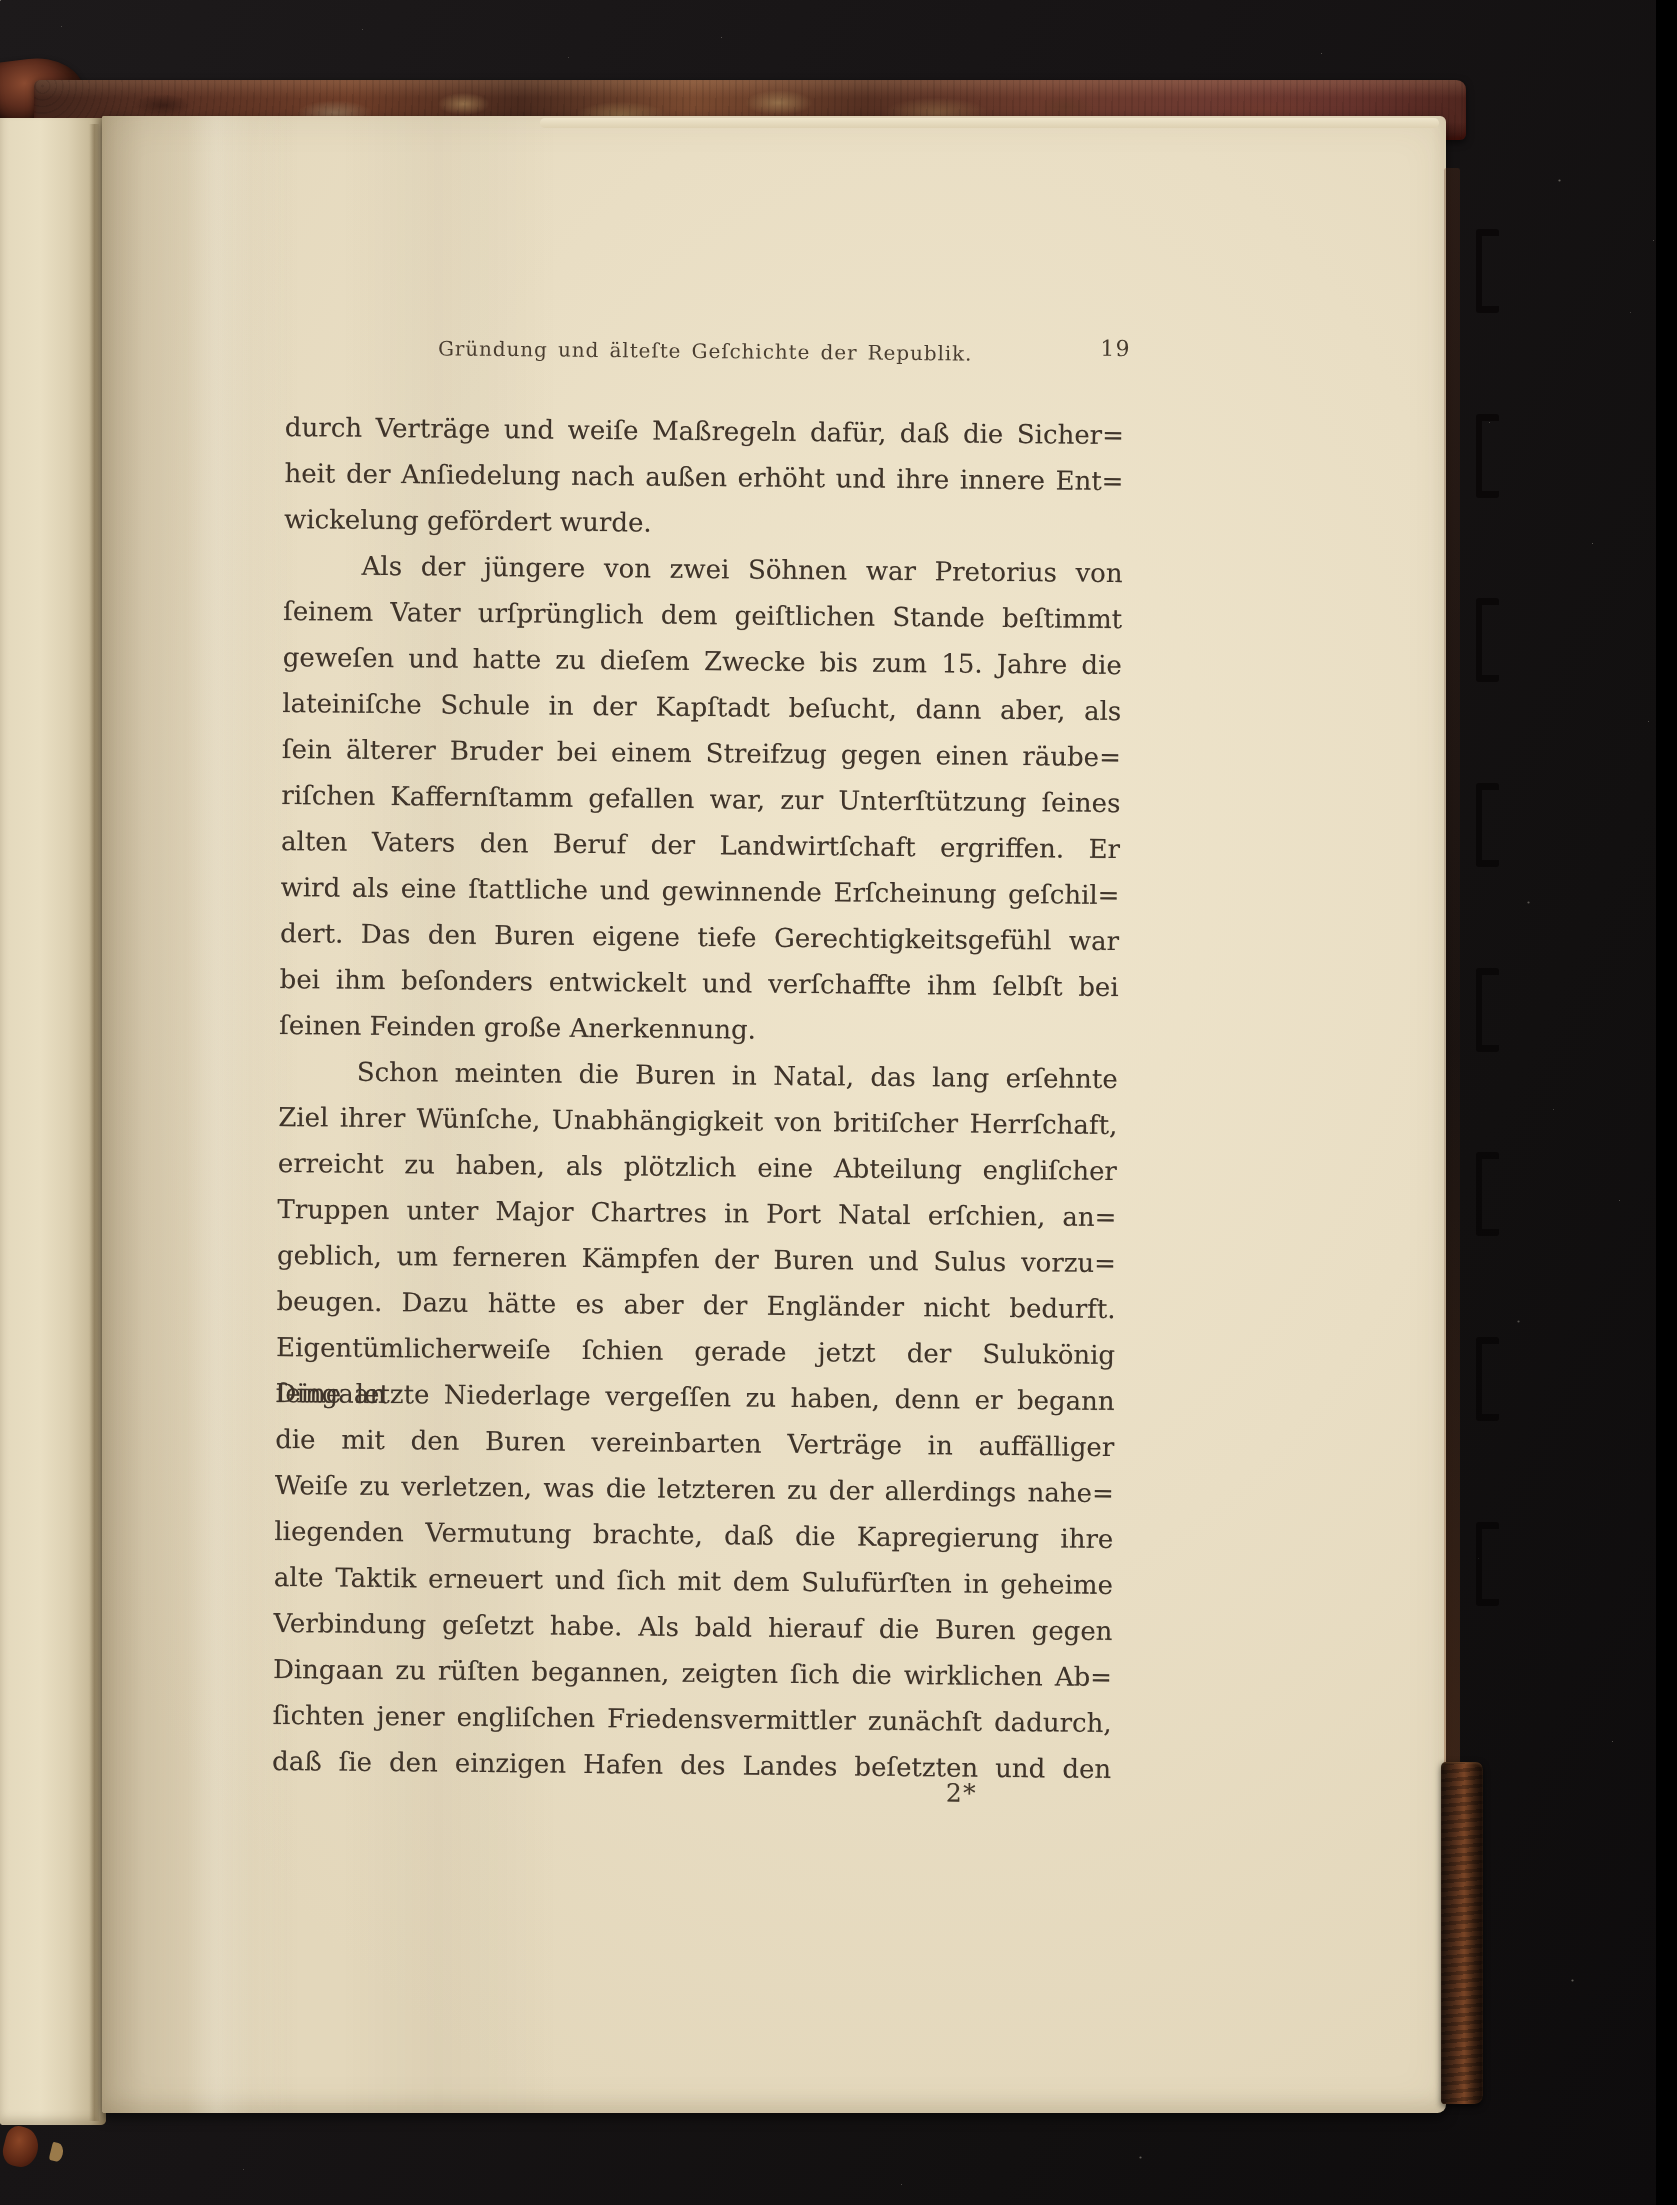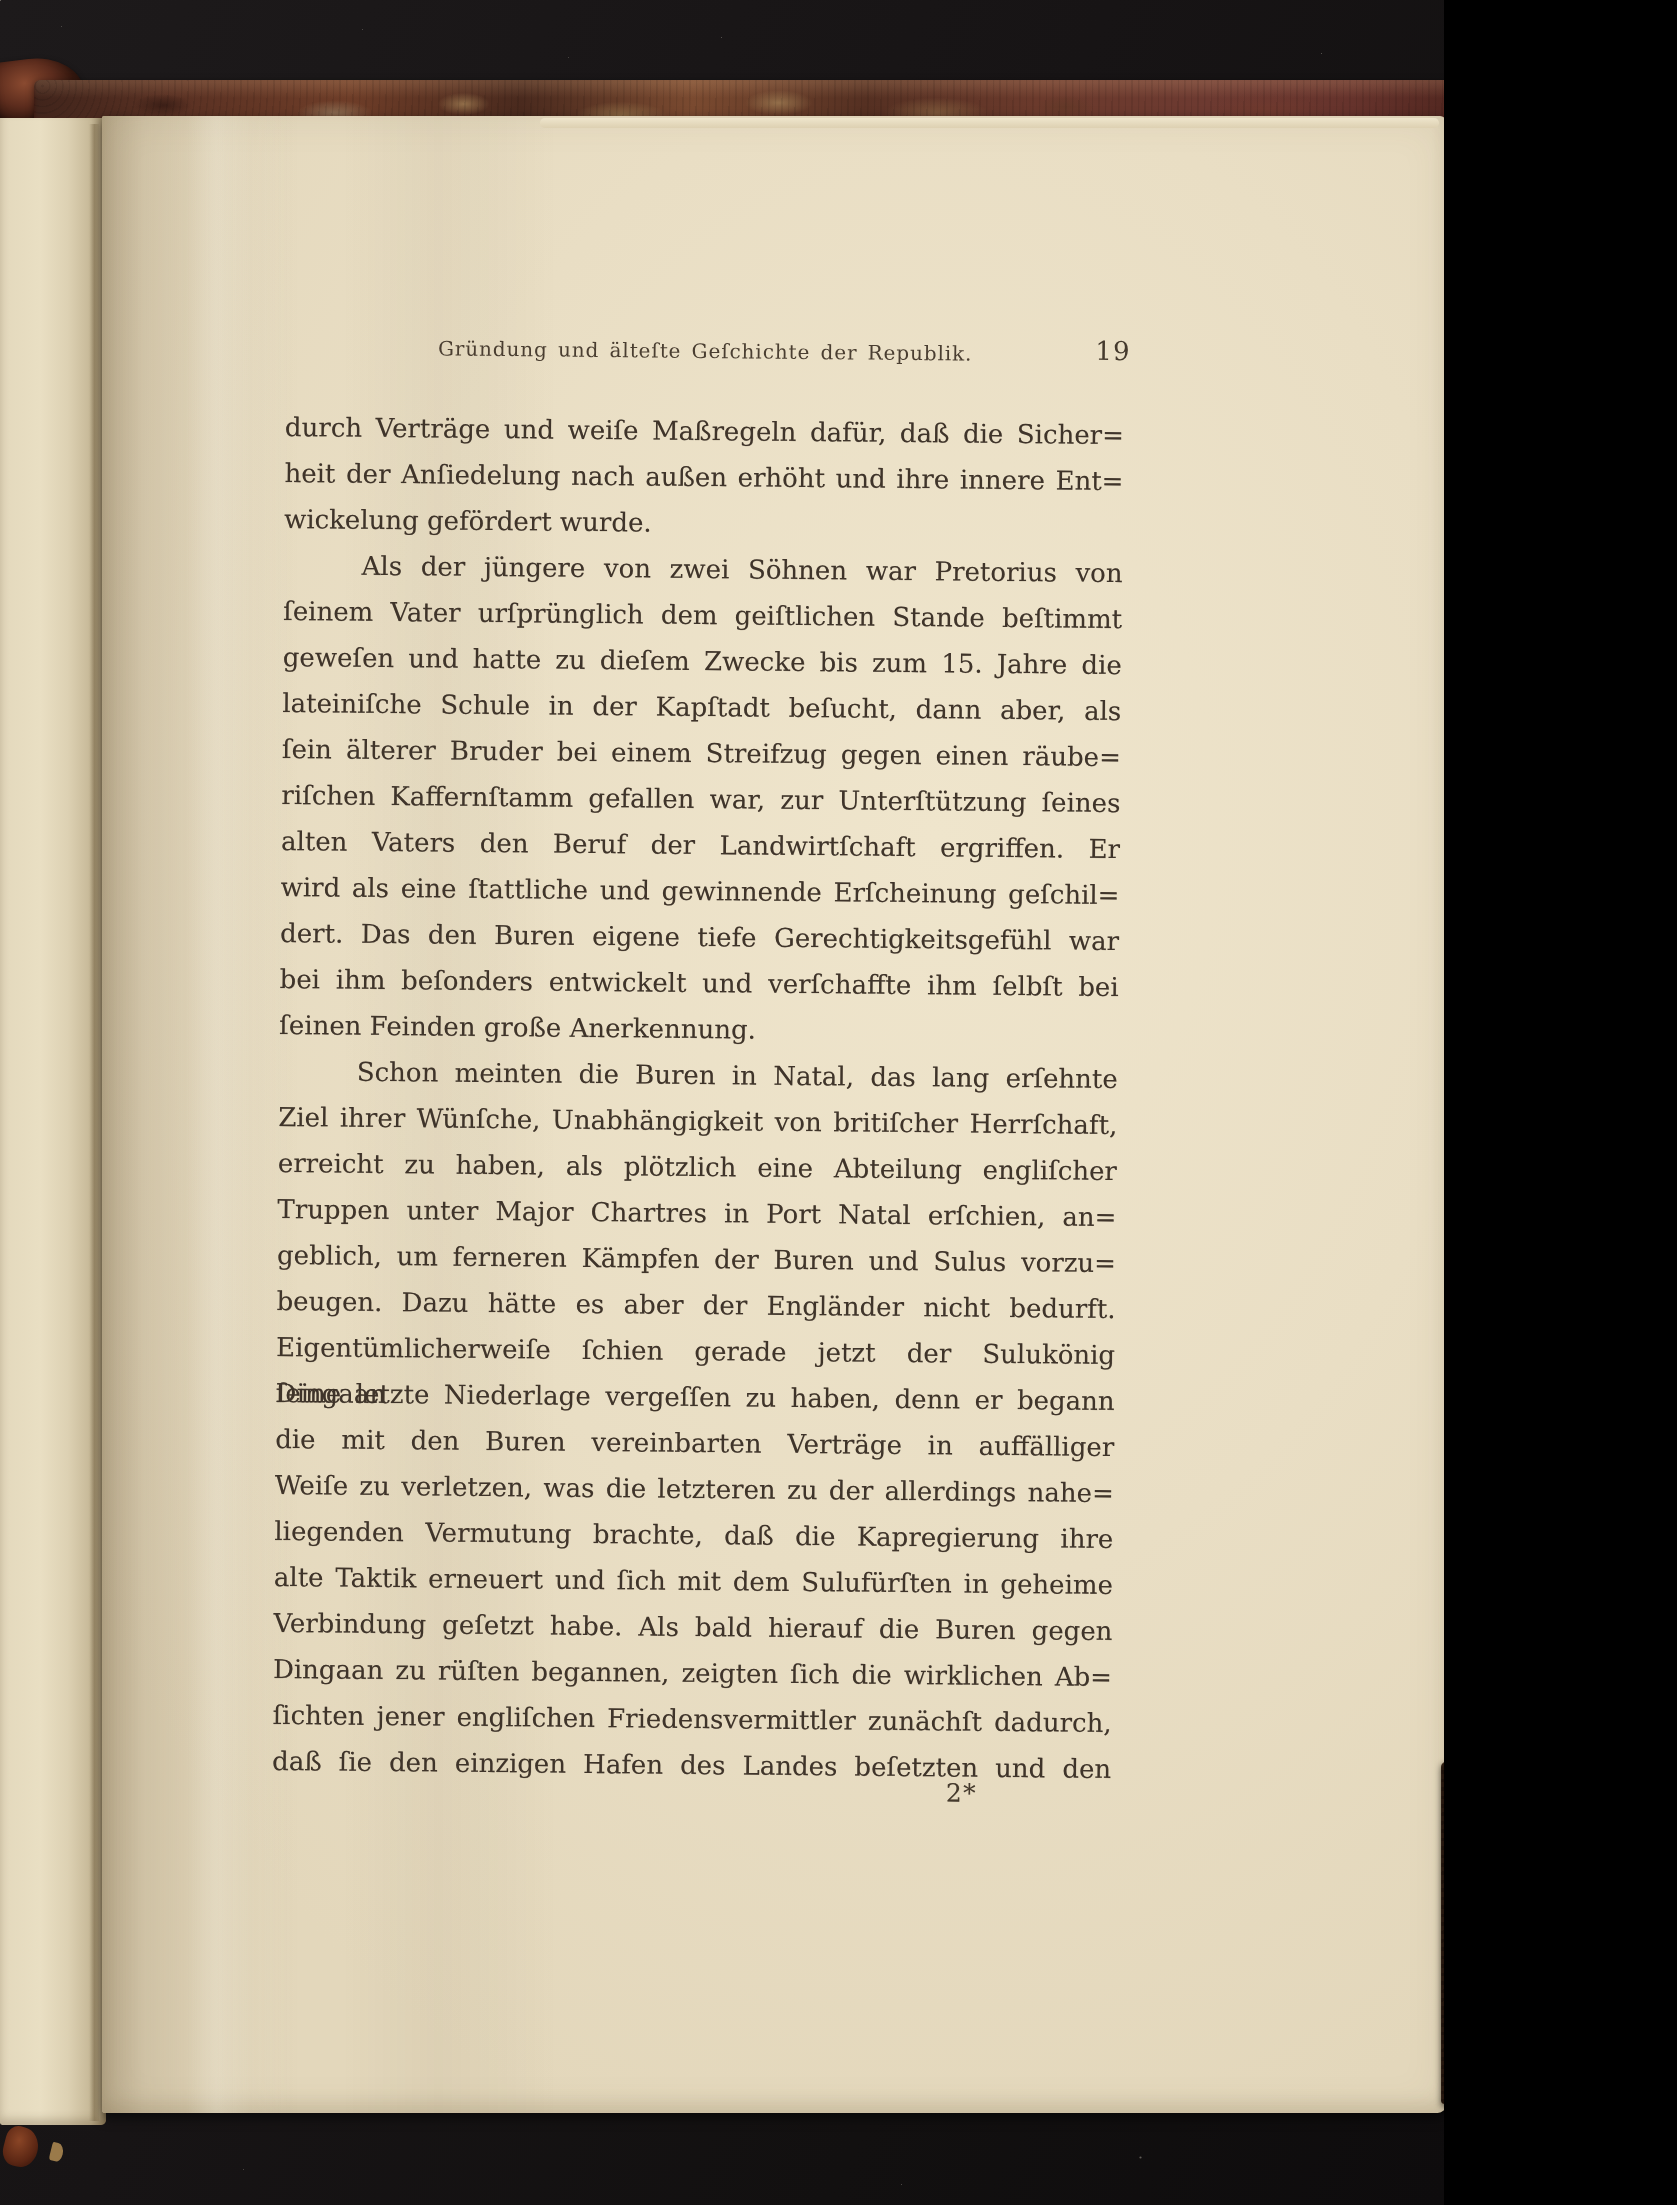--- a/index.html
+++ b/index.html
@@ -4,21 +4,21 @@
 <style>
   :root{
     --background:#161314;
     --paper:#e9dec4;
     --ink:#3f342a;
     --leather:#5d3123;
     --cover-edge:#3a2112;
   }
   html,body{margin:0;padding:0;background:#000;}
   .stage{
-    position:relative;width:1444px;height:2205px;overflow:hidden;
+    position:relative;width:1656px;height:2205px;overflow:hidden;
     background:linear-gradient(115deg,#1d1a1b 0%,#171415 45%,#121010 75%,#0e0c0d 100%);
     font-family:"DejaVu Serif","Liberation Serif",serif;
   }
   
   .dust{position:absolute;left:0;top:0;width:1.2px;height:1.2px;border-radius:50%;
     background:rgba(215,210,198,.55);
     box-shadow:
       1559px 180px 0 0.6px rgba(220,215,200,.40), 1592px 543px 0 0 rgba(220,215,200,.45),
       1528px 902px 0 0.6px rgba(220,215,200,.35), 1619px 1200px 0 0 rgba(220,215,200,.40),
       1478px 1558px 0 0 rgba(220,215,200,.38), 1572px 1980px 0 0.6px rgba(220,215,200,.40),
@@ -129,21 +129,21 @@
     position:absolute;left:279px;top:0;width:839px;height:1919px;
     transform:rotate(0.55deg);transform-origin:420px 1049px;
     color:var(--ink);
   }
   .running-header{
     position:absolute;left:0;top:339px;width:100%;height:38px;
     font-size:20px;letter-spacing:0.9px;word-spacing:3px;text-align:center;
     color:#4a3e31;
   }
   .page-number{
-    position:absolute;right:-6px;top:-7.2px;font-size:26px;letter-spacing:1.2px;color:#453a2d;
+    position:absolute;right:-6px;top:-7.2px;font-size:22px;letter-spacing:1.2px;color:#453a2d;
   }
   .body-lines{position:absolute;left:0;top:408px;width:839px;}
   .line{
     height:46px;font-size:26px;line-height:46px;white-space:normal;
     text-align:justify;text-align-last:justify;
     text-shadow:0.2px 0.2px 0 rgba(63,52,42,.35);
   }
   .line.end{text-align:left;text-align-last:left;}
   .line.in{padding-left:78px;}
   .signature-mark{

